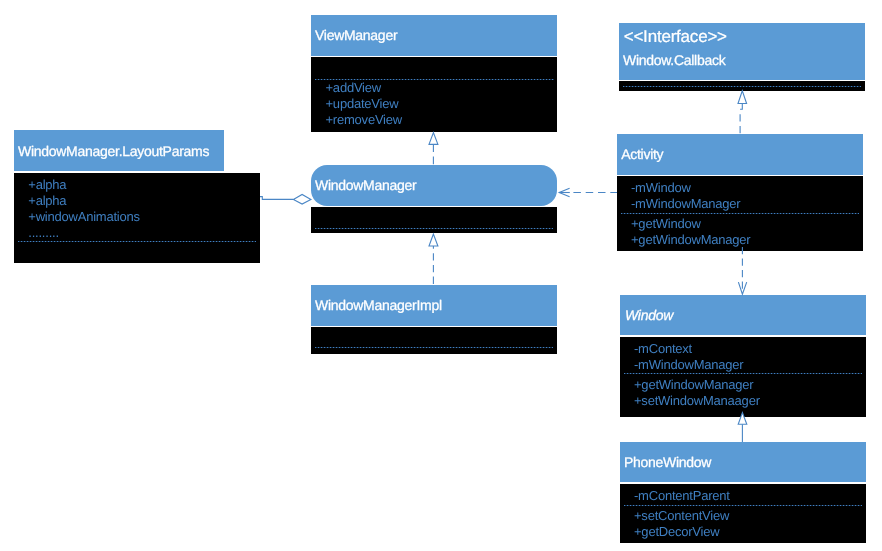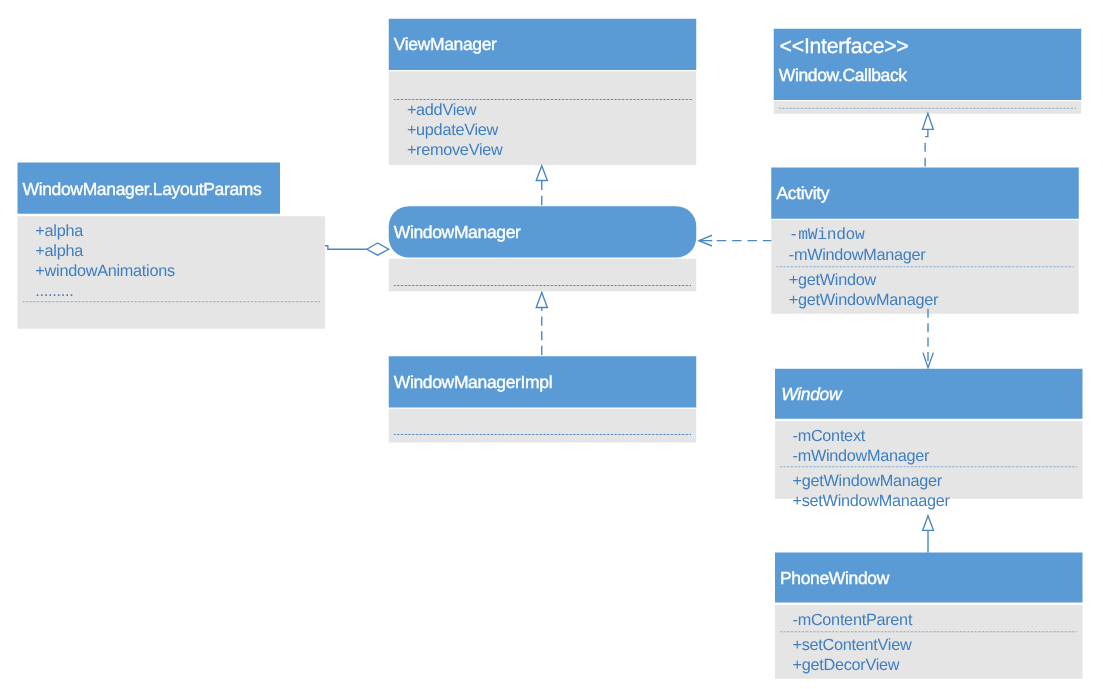--- a/index.html
+++ b/index.html
@@ -25,21 +25,21 @@
     background: #ffffff;
   }
   .uml-class { position: absolute; }
   .uml-header {
     position: absolute;
     background: #5b9bd5;
     box-sizing: border-box;
   }
   .uml-body {
     position: absolute;
-    background: #e5e5e5;
+    background: #000000;
     box-sizing: border-box;
   }
   .uml-title {
     position: absolute;
     color: #ffffff;
     font-size: 14px;
     line-height: 15.6px;
     letter-spacing: -0.28px;
     white-space: nowrap;
     -webkit-text-stroke: 0.28px #ffffff;
@@ -158,38 +158,38 @@
           </svg>
         </div>
     </div>
   </div>
 
   <div class="uml-class">
     <div class="uml-header" style="left:617px; top:134.1px; width:246px; height:40.6px;">
       <div class="uml-title" style="left:4.2px; top:13.3px;">Activity</div>
     </div>
     <div class="uml-body" style="left:617px; top:176.3px; width:246px; height:74.5px;">
-      <div class="uml-row" style="left:14px; top:4.8px;font-family:Liberation Mono, monospace;">-mWindow</div>
+      <div class="uml-row" style="left:14px; top:4.8px;">-mWindow</div>
       <div class="uml-row" style="left:14px; top:21px;">-mWindowManager</div>
       <div class="uml-sep" style="left:4px; width:238px; top:37.1px;">
           <svg width="238" height="1" viewBox="0 0 238 1" preserveAspectRatio="none">
             <line x1="0" y1="0.5" x2="238" y2="0.5" stroke="#3f7fc1" stroke-opacity="0.28" stroke-width="1"></line>
             <line x1="0" y1="0.5" x2="238" y2="0.5" stroke="#3f7fc1" stroke-width="1" stroke-dasharray="1.15,1.85"></line>
           </svg>
         </div>
       <div class="uml-row" style="left:14px; top:40.4px;">+getWindow</div>
       <div class="uml-row" style="left:14px; top:56.6px;">+getWindowManager</div>
     </div>
   </div>
 
   <div class="uml-class">
     <div class="uml-header" style="left:620px; top:295px; width:246px; height:39.6px;">
       <div class="uml-title italic" style="left:5px; top:13px;">Window</div>
     </div>
-    <div class="uml-body" style="left:620px; top:336.9px; width:246px; height:62px;">
+    <div class="uml-body" style="left:620px; top:336.9px; width:246px; height:80px;">
       <div class="uml-row" style="left:14px; top:5px;">-mContext</div>
       <div class="uml-row" style="left:14px; top:21px;">-mWindowManager</div>
       <div class="uml-sep" style="left:4px; width:238px; top:36px;">
           <svg width="238" height="1" viewBox="0 0 238 1" preserveAspectRatio="none">
             <line x1="0" y1="0.5" x2="238" y2="0.5" stroke="#3f7fc1" stroke-opacity="0.28" stroke-width="1"></line>
             <line x1="0" y1="0.5" x2="238" y2="0.5" stroke="#3f7fc1" stroke-width="1" stroke-dasharray="1.15,1.85"></line>
           </svg>
         </div>
       <div class="uml-row" style="left:14px; top:41px;">+getWindowManager</div>
       <div class="uml-row" style="left:14px; top:57px;">+setWindowManaager</div>

